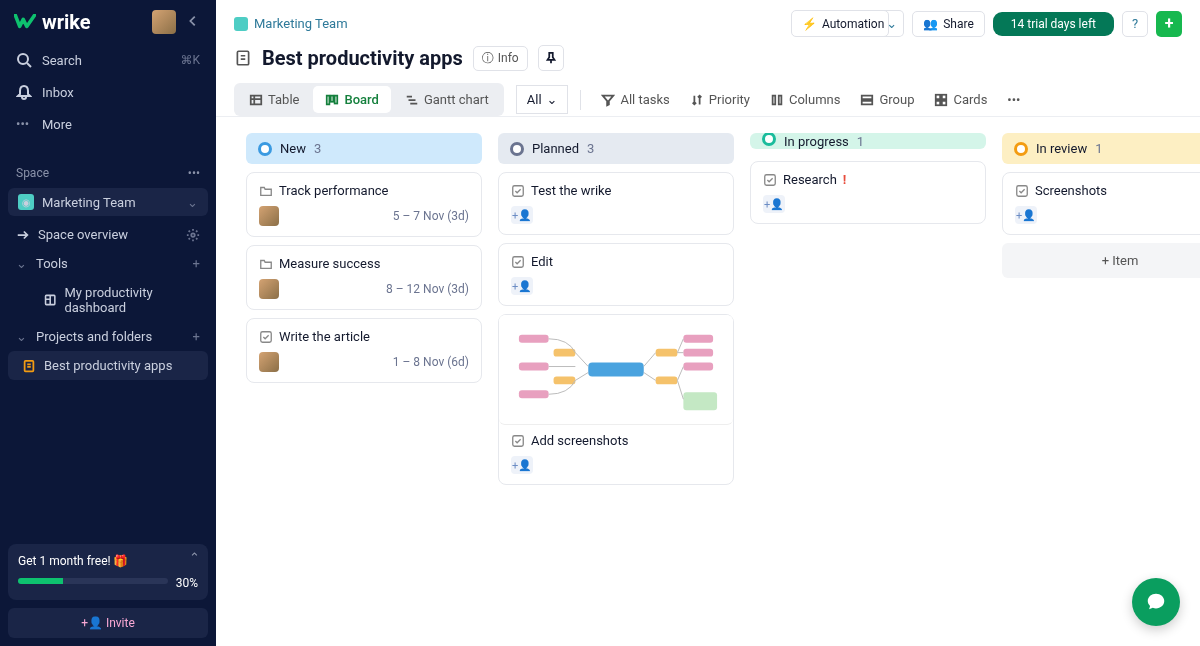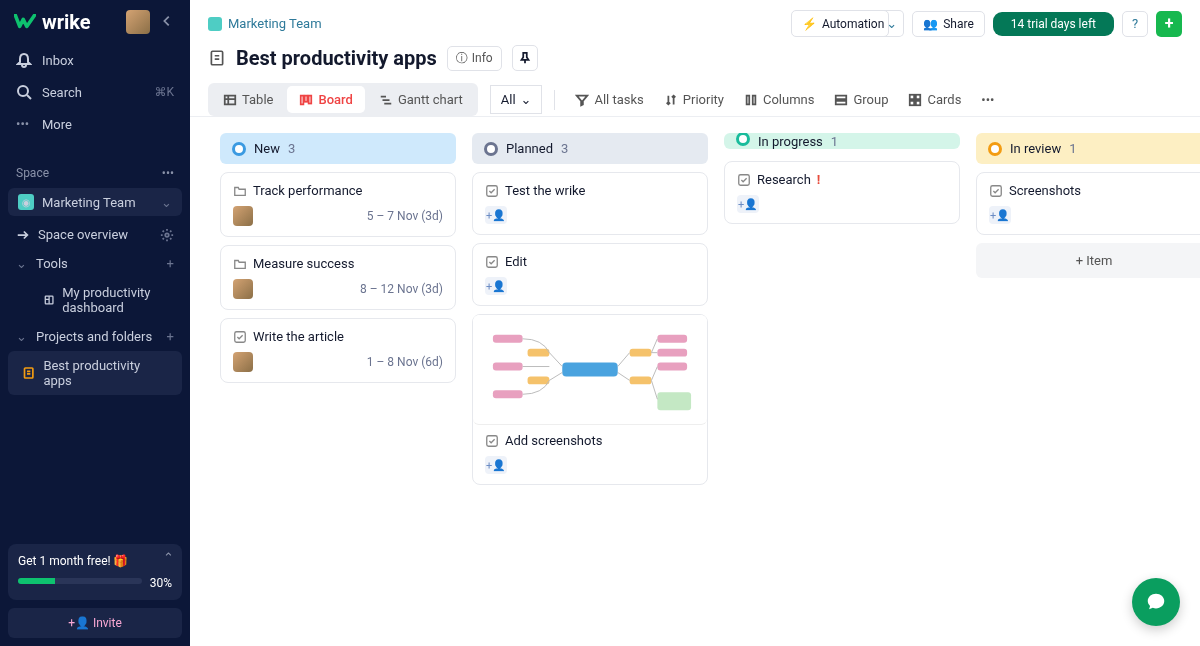--- a/index.html
+++ b/index.html
@@ -1,17 +1,17 @@
 <!DOCTYPE html>
 <html><head>
 <meta charset="utf-8">
 <style>
 *{box-sizing:border-box;margin:0;padding:0;font-family:-apple-system,BlinkMacSystemFont,"Segoe UI",Roboto,sans-serif}
 body{display:flex;height:646px;width:1200px;overflow:hidden;background:#fff;font-size:13px;color:#13192d}
-.sidebar{width:190px;background:#0c1738;color:#c9cfde;display:flex;flex-direction:column;flex-shrink:0}
+.sidebar{width:216px;background:#0c1738;color:#c9cfde;display:flex;flex-direction:column;flex-shrink:0}
 .sb-top{display:flex;align-items:center;padding:10px 14px;gap:8px}
 .logo{display:flex;align-items:center;gap:6px;font-weight:700;font-size:20px;color:#fff}
 .logo-mark{width:22px;height:16px}
 .spacer{flex:1}
 .avatar-sm{width:24px;height:24px;border-radius:4px;background:linear-gradient(135deg,#d4a373,#8b6f47);display:inline-block}
 .sb-collapse{color:#8a92a9;cursor:pointer;padding:2px}
 .sb-row{display:flex;align-items:center;padding:8px 16px;gap:10px;cursor:pointer;color:#c9cfde}
 .sb-row .icn{width:16px;height:16px;flex-shrink:0}
 .kbd{margin-left:auto;color:#6b7490;font-size:12px}
 .sb-section{padding:10px 16px 6px;color:#8a92a9;font-size:12px;display:flex;align-items:center}
@@ -46,21 +46,21 @@
 .help-btn{width:26px;height:26px;border:1px solid #e0e2e8;border-radius:5px;display:flex;align-items:center;justify-content:center;cursor:pointer}
 .add-btn{width:26px;height:26px;background:#17b84f;border-radius:5px;display:flex;align-items:center;justify-content:center;cursor:pointer;color:#fff;font-size:16px;font-weight:700}
 .title-row{display:flex;align-items:center;gap:10px;padding:8px 18px 12px}
 .title-row .proj-icon{width:18px;height:18px}
 .title-row h1{font-size:20px;font-weight:700}
 .info-pill{border:1px solid #e0e2e8;border-radius:5px;padding:3px 8px;font-size:12px;color:#555;display:flex;align-items:center;gap:4px;cursor:pointer}
 .pin-btn{border:1px solid #e0e2e8;border-radius:5px;width:26px;height:26px;display:flex;align-items:center;justify-content:center;cursor:pointer}
 .toolbar{display:flex;align-items:center;padding:0 18px;gap:4px;border-bottom:1px solid #eceef2}
 .view-tabs{display:flex;background:#eceef2;border-radius:6px;padding:3px;gap:2px}
 .view-tab{padding:6px 12px;border-radius:5px;cursor:pointer;display:flex;align-items:center;gap:5px;font-size:13px;color:#555}
-.view-tab.active{background:#fff;color:#ef4444;font-weight:500}
+.view-tab.active{background:#fff;color:#15803d;font-weight:500}
 .tb-sep{width:1px;height:20px;background:#e0e2e8;margin:0 8px}
 .tb-filter{padding:6px 8px;cursor:pointer;display:flex;align-items:center;gap:5px;color:#555;font-size:13px}
 .tb-dots{padding:6px 8px;cursor:pointer;color:#555}
 .board{flex:1;display:flex;gap:16px;padding:16px 0 16px 30px;overflow-x:auto;background:#fff;align-items:flex-start}
 .col{width:236px;flex-shrink:0;display:flex;flex-direction:column;gap:8px}
 .col-header{padding:8px 12px;border-radius:6px;display:flex;align-items:center;gap:8px;font-size:13px}
 .col-header.new{background:#cfe9fc}
 .col-header.planned{background:#e5eaf1}
 .col-header.progress{background:#d4f5e9}
 .col-header.review{background:#fdefc3}
@@ -99,31 +99,31 @@
     <span class="avatar-sm"></span>
     <span class="sb-collapse">
       <svg class="icn-svg" viewBox="0 0 16 16">
           <path d="M10 3 L5 8 L10 13"></path>
         </svg>
     </span>
   </div>
 
   <div class="sb-row">
     <svg class="icn icn-svg" viewBox="0 0 16 16">
-        <path d="M8 2 C5 2 4 4 4 7 L4 10 L2 12 L14 12 L12 10 L12 7 C12 4 11 2 8 2 Z M6 13 C6 14 7 15 8 15 C9 15 10 14 10 13"></path>
-      </svg>
-    <span>Inbox</span>
-  </div>
-  <div class="sb-row">
-    <svg class="icn icn-svg" viewBox="0 0 16 16">
         <circle cx="7" cy="7" r="5"></circle>
         <path d="M11 11 L15 15"></path>
       </svg>
     <span>Search</span>
     <span class="kbd">⌘K</span>
+  </div>
+  <div class="sb-row">
+    <svg class="icn icn-svg" viewBox="0 0 16 16">
+        <path d="M8 2 C5 2 4 4 4 7 L4 10 L2 12 L14 12 L12 10 L12 7 C12 4 11 2 8 2 Z M6 13 C6 14 7 15 8 15 C9 15 10 14 10 13"></path>
+      </svg>
+    <span>Inbox</span>
   </div>
   <div class="sb-row">
     <span class="icn" style="color:#8a92a9">•••</span>
     <span>More</span>
   </div>
 
   <div style="height:16px"></div>
 
   <div class="sb-section">
     <span>Space</span>

